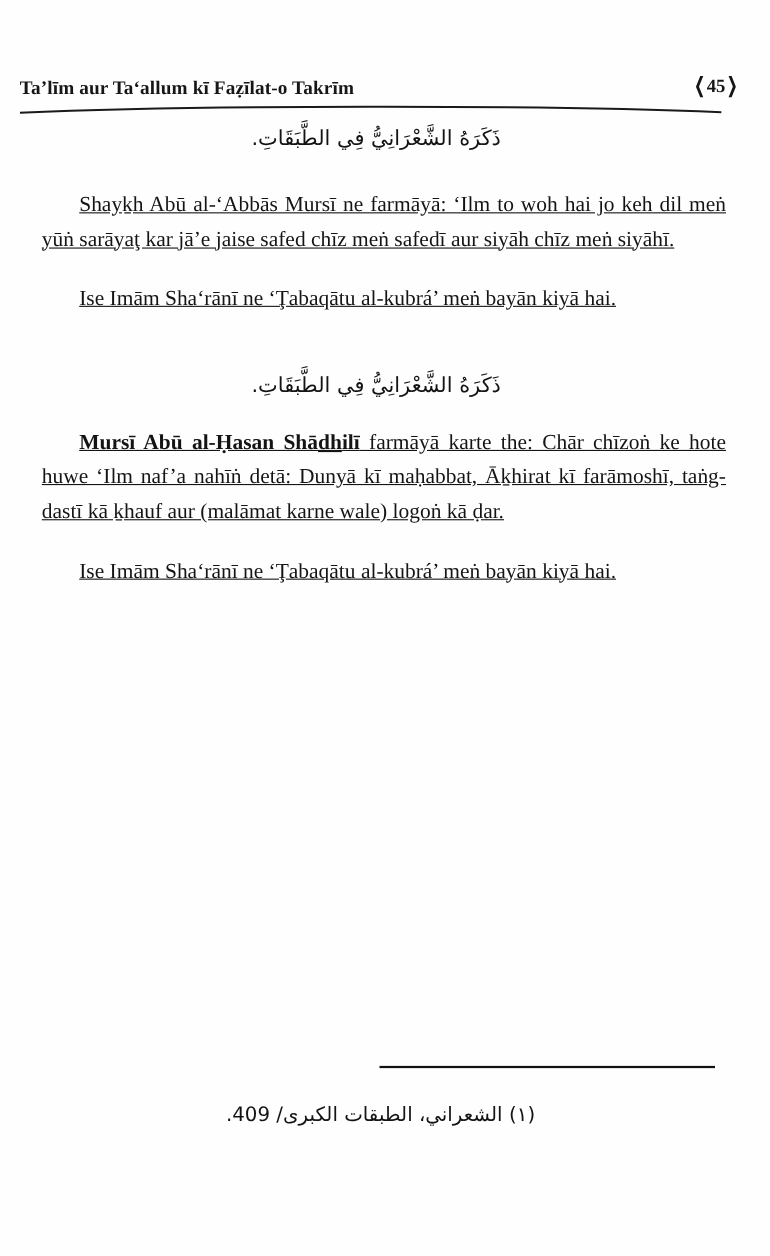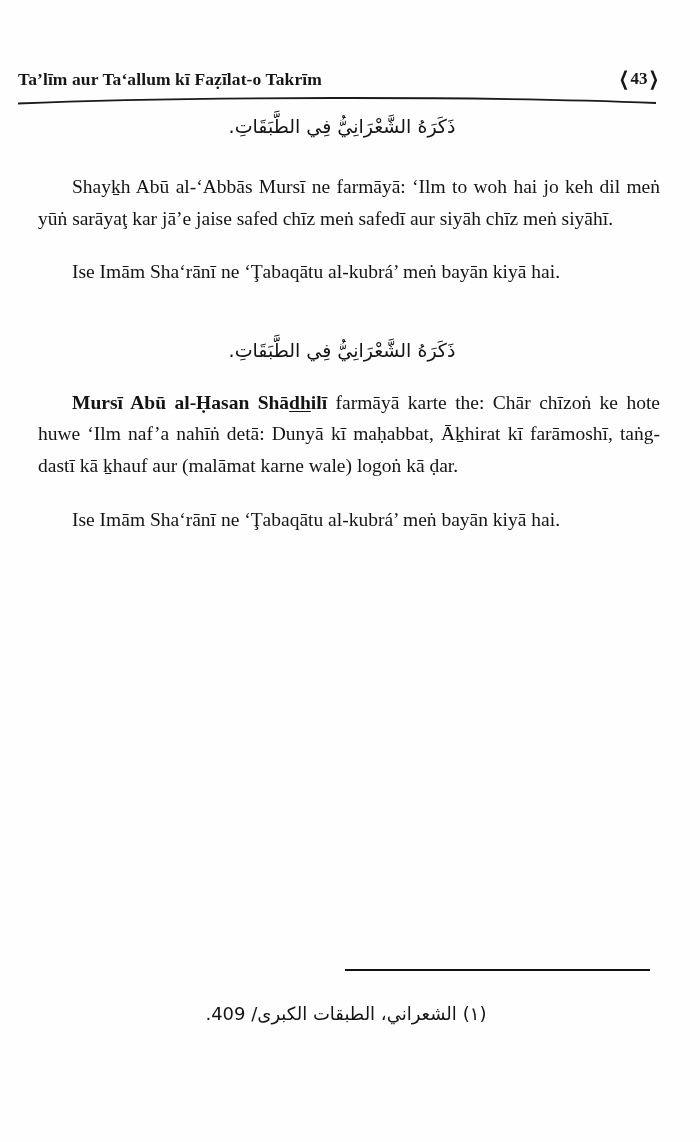--- a/index.html
+++ b/index.html
@@ -20,21 +20,21 @@
     position: absolute;
     inset: 0;
     background: #fefefe;
   }
 
   
   .header-row {
     position: absolute;
     top: 60px;
     left: 18px;
-    right: 40px;
+    right: 28px;
     height: 30px;
     display: flex;
     align-items: flex-end;
     justify-content: space-between;
   }
   .header-title {
     font-family: "Liberation Serif", "DejaVu Serif", serif;
     font-size: 17.5px;
     font-weight: 700;
     letter-spacing: 0.1px;
@@ -93,20 +93,21 @@
   
   .para {
     font-size: 19.5px;
     line-height: 1.62;
     text-align: justify;
     text-justify: inter-word;
     text-indent: 34px;
     margin: 0;
     color: #141414;
     hyphens: none;
+    text-decoration: underline;
   }
   .para b { font-weight: 700; }
   .para .udh { text-decoration: underline; text-underline-offset: 1.5px; }
 
   
   .arabic-block {
     direction: rtl;
     font-family: "DejaVu Sans", "Liberation Sans", sans-serif;
     font-size: 21.5px;
     line-height: 2.45;
@@ -155,21 +156,21 @@
 </style>
 </head>
 <body>
 
 <div class="page">
 
   <div class="header-row">
     <div class="header-title">Ta’līm aur Ta‘allum kī Faẓīlat-o Takrīm</div>
     <div class="page-number">
       <span class="orn left">❬</span>
-      <span>43</span>
+      <span>45</span>
       <span class="orn right">❭</span>
     </div>
   </div>
 
   <div class="header-rule">
     <svg width="638" height="12" viewBox="0 0 638 12" preserveAspectRatio="none">
       <path d="M0,9.5 C160,2.5 470,2.0 638,9.0" fill="none" stroke="#1a1a1a" stroke-width="1.8"></path>
     </svg>
   </div>
 

